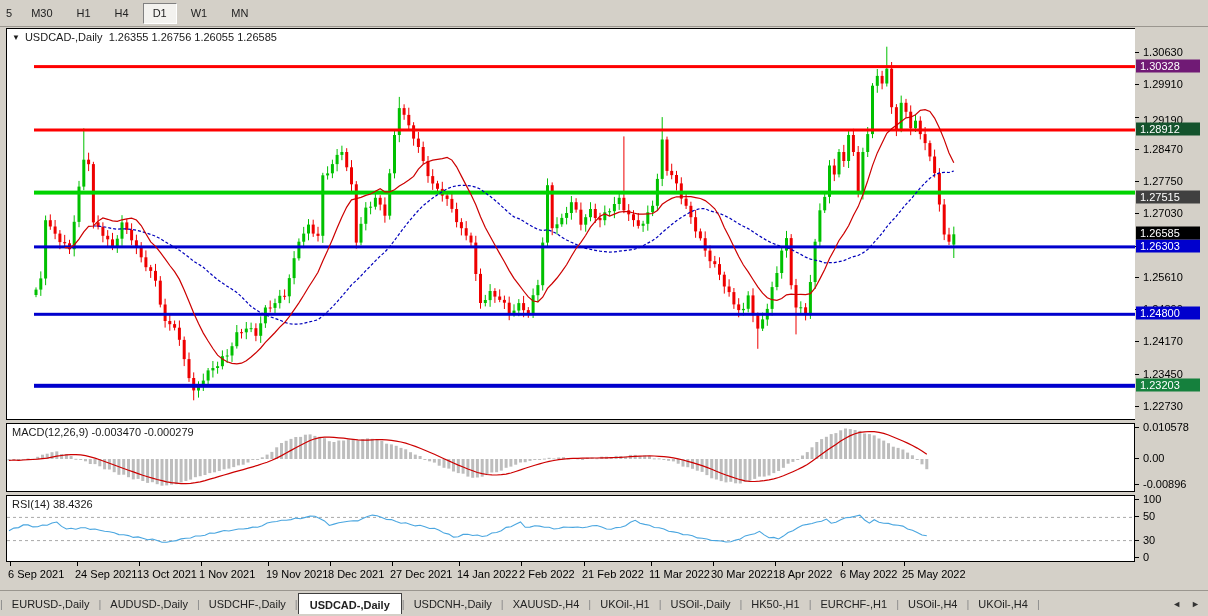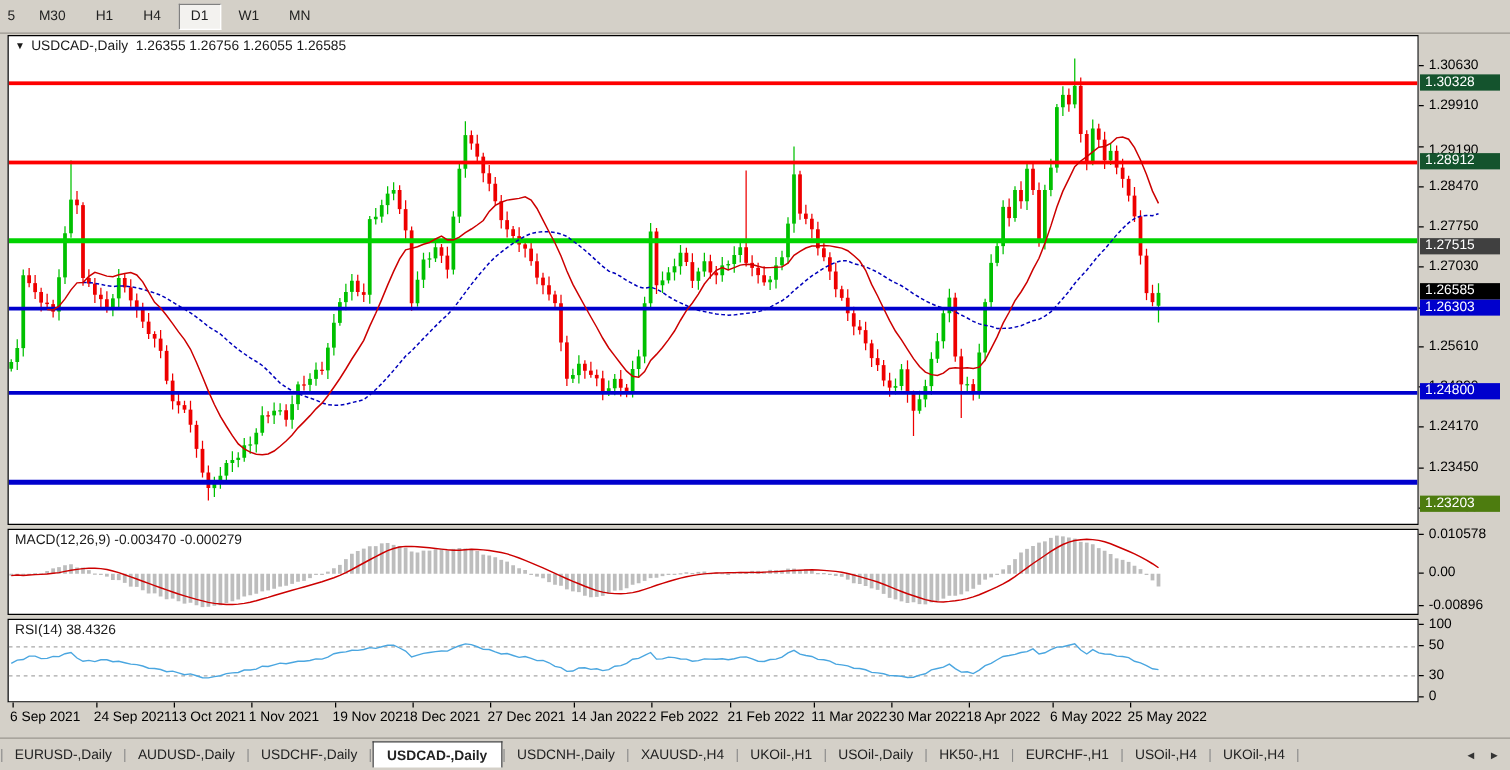--- a/index.html
+++ b/index.html
@@ -7,21 +7,21 @@
        font-family:"Liberation Sans",sans-serif;overflow:hidden;color:#000;}
   
   .toolbar{position:absolute;left:0;top:0;width:1208px;height:26px;background:#d4d0c8;
            border-bottom:1px solid #9a968f;display:flex;align-items:center;}
   .tfbtn{height:19px;display:inline-flex;align-items:center;justify-content:center;
          padding:0 9px;margin:0 2px;font-size:11px;color:#222;cursor:default;border:1px solid transparent;}
   .tfbtn.first{padding:0 4px;margin-left:1px;}
   .tfbtn.active{background:#f3f2ef;border:1px solid #808080;border-bottom-color:#fff;border-right-color:#fff;}
   
   .pane{position:absolute;left:6px;width:1127px;background:#fff;border:1px solid #000;}
-  #main-pane{top:28px;height:390px;}
+  #main-pane{top:28px;height:390px;padding-left:27px;}
   #macd-pane{top:423px;height:67px;}
   #rsi-pane{top:495px;height:65px;}
   .pane svg{display:block;}
   .pane-label{position:absolute;left:5px;top:2px;font-size:11px;color:#1a1a1a;white-space:nowrap;pointer-events:none;}
   .sym-arrow{font-size:8px;margin-right:5px;position:relative;top:-1px;}
   
   #price-axis{position:absolute;left:1135px;top:28px;width:73px;height:534px;background:#d4d0c8;font-size:11px;}
   .ptick{position:absolute;left:8px;transform:translateY(-50%);white-space:nowrap;color:#000;}
   .pdash{position:absolute;left:0;width:4px;height:1px;background:#000;}
   .badge{position:absolute;left:1px;width:60px;height:13px;line-height:13px;color:#fff;
@@ -698,26 +698,26 @@
       <div class="pdash" style="top:456px"></div>
       <div class="ptick" style="top:456px">-0.00896</div>
       <div class="pdash" style="top:471px"></div>
       <div class="ptick" style="top:471px">100</div>
       <div class="pdash" style="top:488px"></div>
       <div class="ptick" style="top:488px">50</div>
       <div class="pdash" style="top:512px"></div>
       <div class="ptick" style="top:512px">30</div>
       <div class="pdash" style="top:529px"></div>
       <div class="ptick" style="top:529px">0</div>
-      <div class="badge" style="top:38px;background:#14532d">1.30328</div>
+      <div class="badge" style="top:38px;background:#701a75">1.30328</div>
       <div class="badge" style="top:101px;background:#14532d">1.28912</div>
       <div class="badge" style="top:169px;background:#404040">1.27515</div>
       <div class="badge" style="top:218px;background:#0000cd">1.26303</div>
       <div class="badge" style="top:285px;background:#0000cd">1.24800</div>
-      <div class="badge" style="top:375px;background:#4d7c0f">1.23203</div>
+      <div class="badge" style="top:357px;background:#15803d">1.23203</div>
       <div class="badge" style="top:205px;background:#000000">1.26585</div>
     </div>
 
   <div id="date-axis">
       <div class="dtick" style="left:4px"></div>
       <div class="dlabel" style="left:2px">6 Sep 2021</div>
       <div class="dtick" style="left:71px"></div>
       <div class="dlabel" style="left:69px">24 Sep 2021</div>
       <div class="dtick" style="left:133px"></div>
       <div class="dlabel" style="left:131px">13 Oct 2021</div>

